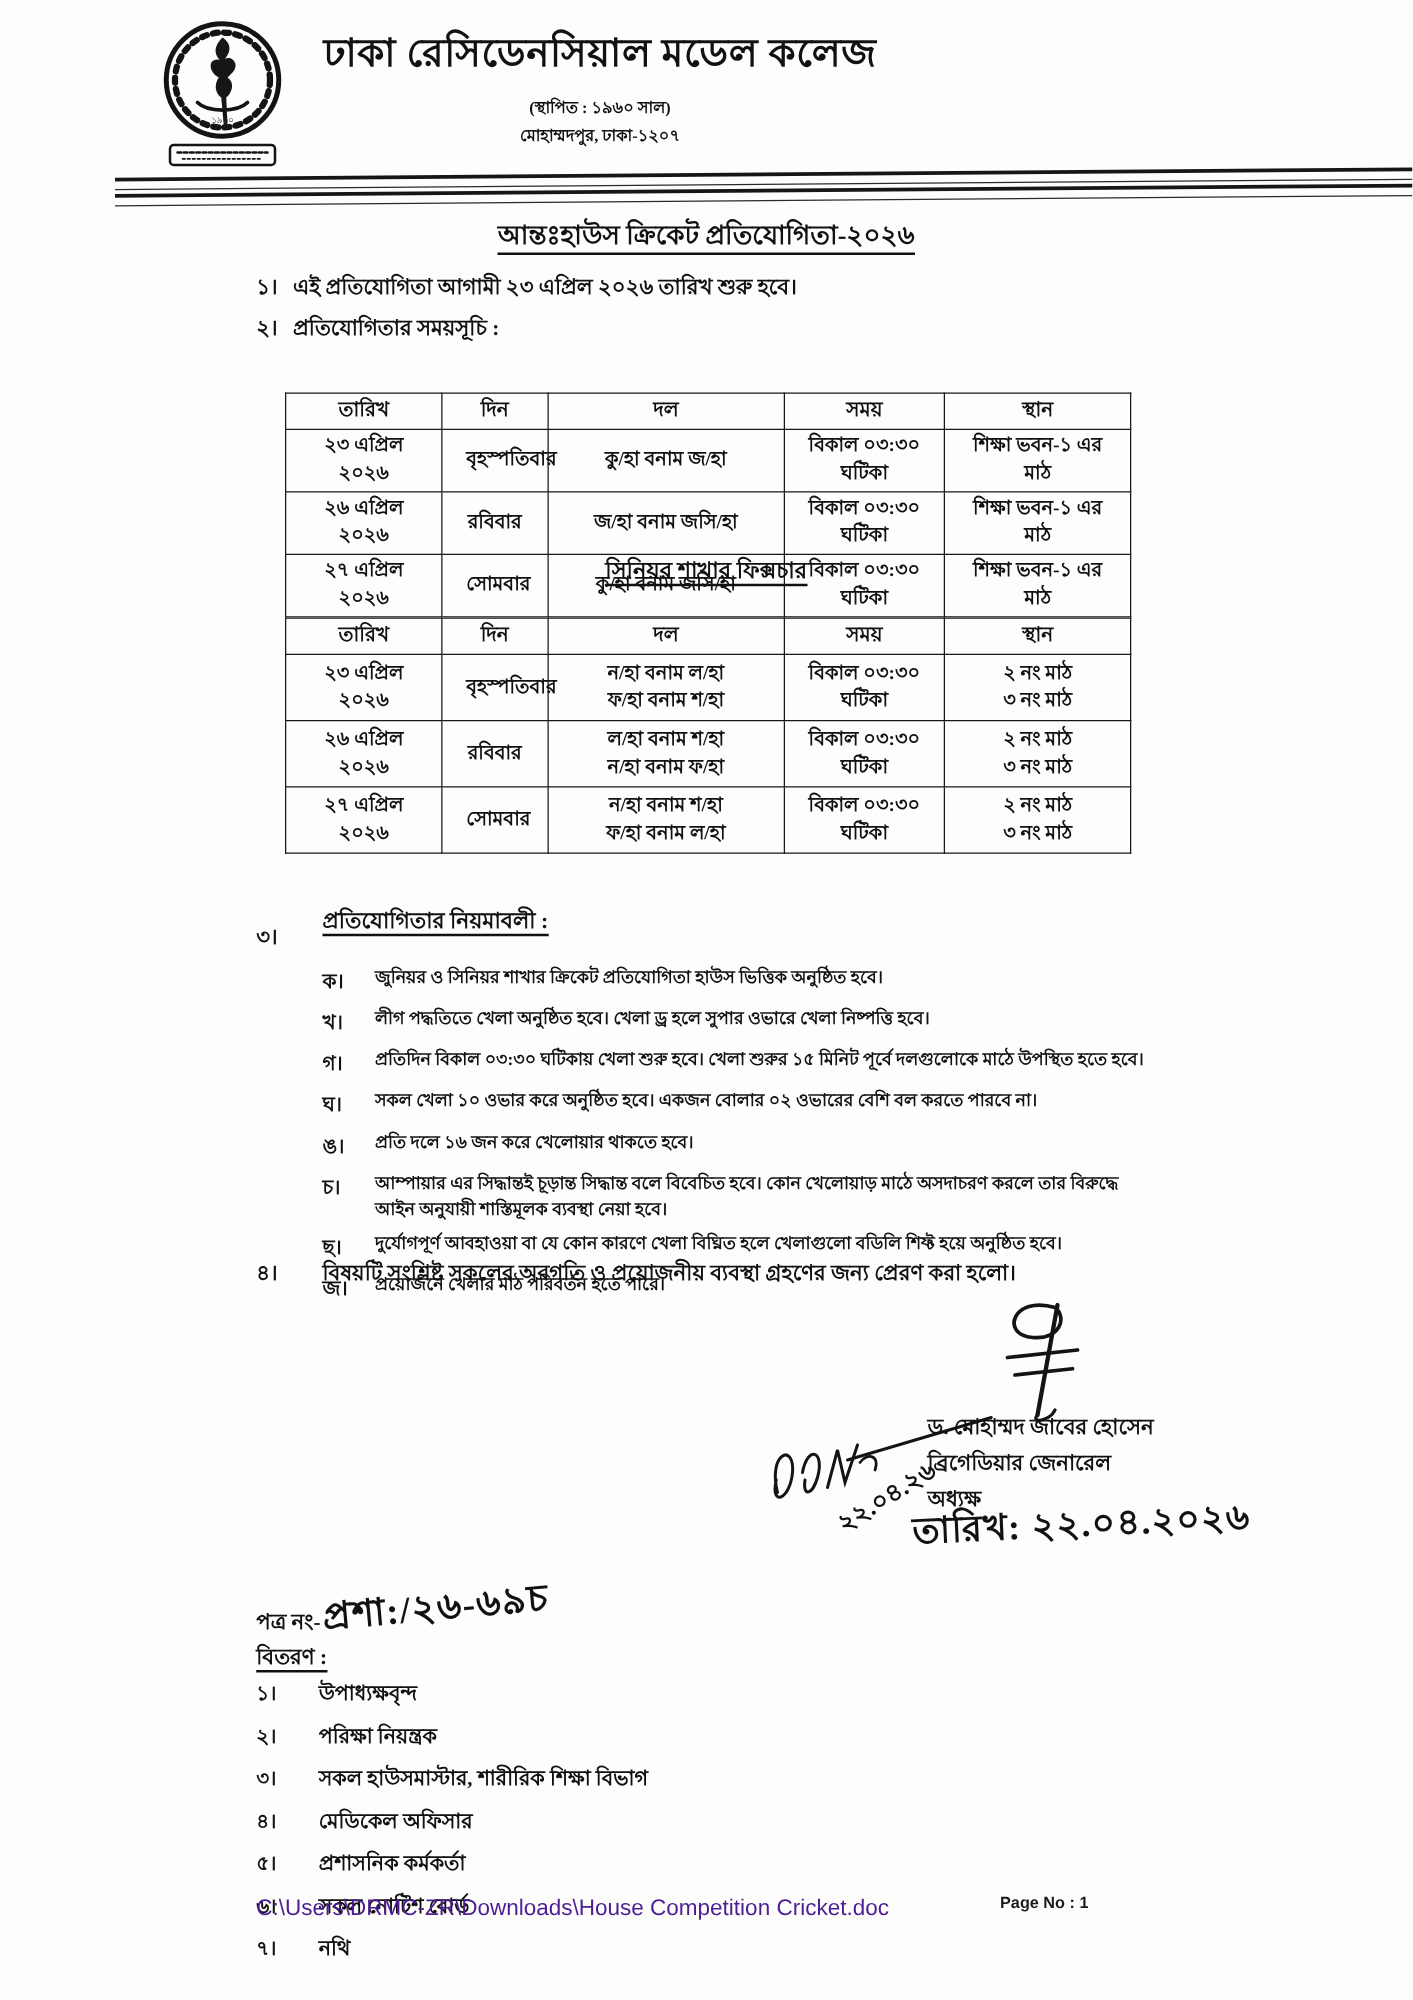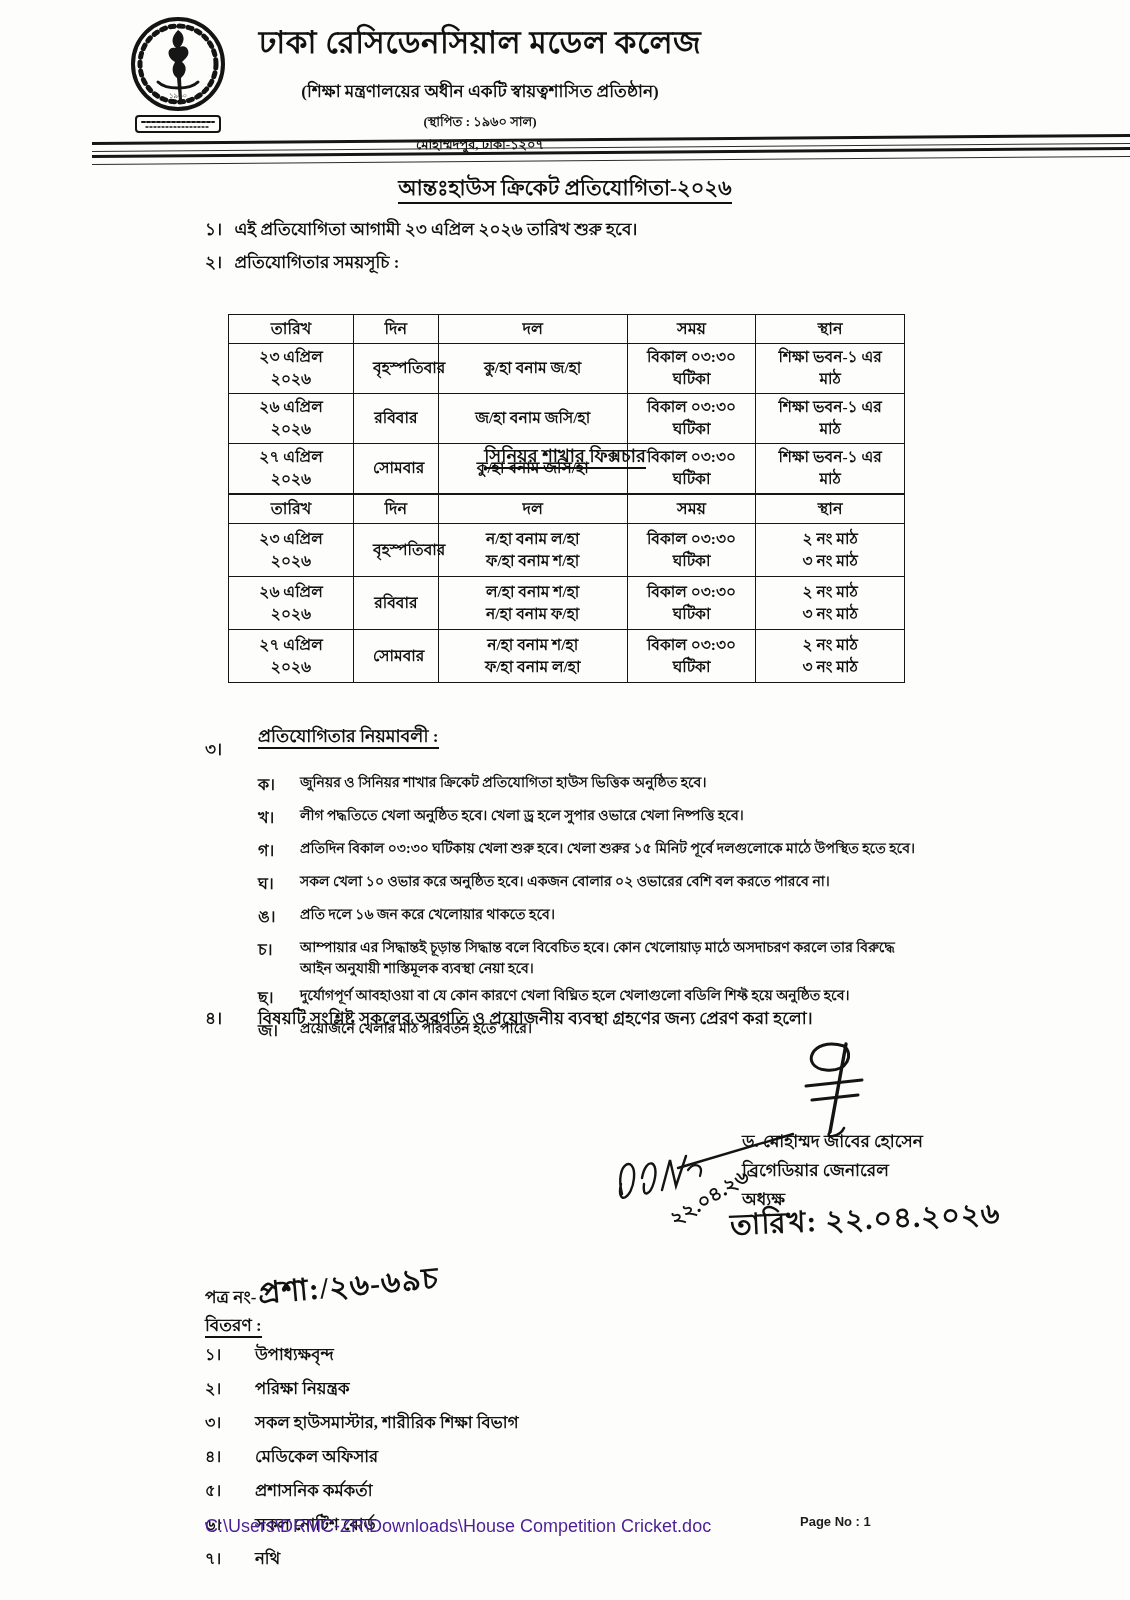--- a/index.html
+++ b/index.html
@@ -87,21 +87,20 @@
       <path d="M30 70 C38 78 62 78 70 70" class="ink" stroke-width="3"></path>
       <text x="50" y="86" text-anchor="middle" font-size="7" fill="#333">১৯৬০</text>
       <rect x="8" y="104" width="84" height="16" rx="3" class="ink" stroke-width="2"></rect>
       <line x1="14" y1="110" x2="86" y2="110" class="ink" stroke-width="2" stroke-dasharray="3 2"></line>
       <line x1="18" y1="115" x2="80" y2="115" class="ink" stroke-width="1.4" stroke-dasharray="2 2"></line>
     </svg>
   </div>
 
   <div class="abs hdr-block">
     <div class="hdr-name">ঢাকা রেসিডেনসিয়াল মডেল কলেজ</div>
-    <div class="hdr-sub">(শিক্ষা মন্ত্রণালয়ের অধীন একটি স্বায়ত্বশাসিত প্রতিষ্ঠান)</div>
     <div class="hdr-est">(স্থাপিত : ১৯৬০ সাল)</div>
     <div class="hdr-addr">মোহাম্মদপুর, ঢাকা-১২০৭</div>
   </div>
 
   <div class="abs rule-band" style="top:138px;"></div>
   <div class="abs rule-band" style="top:151px;"></div>
 
   <div class="abs doc-title">
     <span>আন্তঃহাউস ক্রিকেট প্রতিযোগিতা-২০২৬</span>
   </div>

